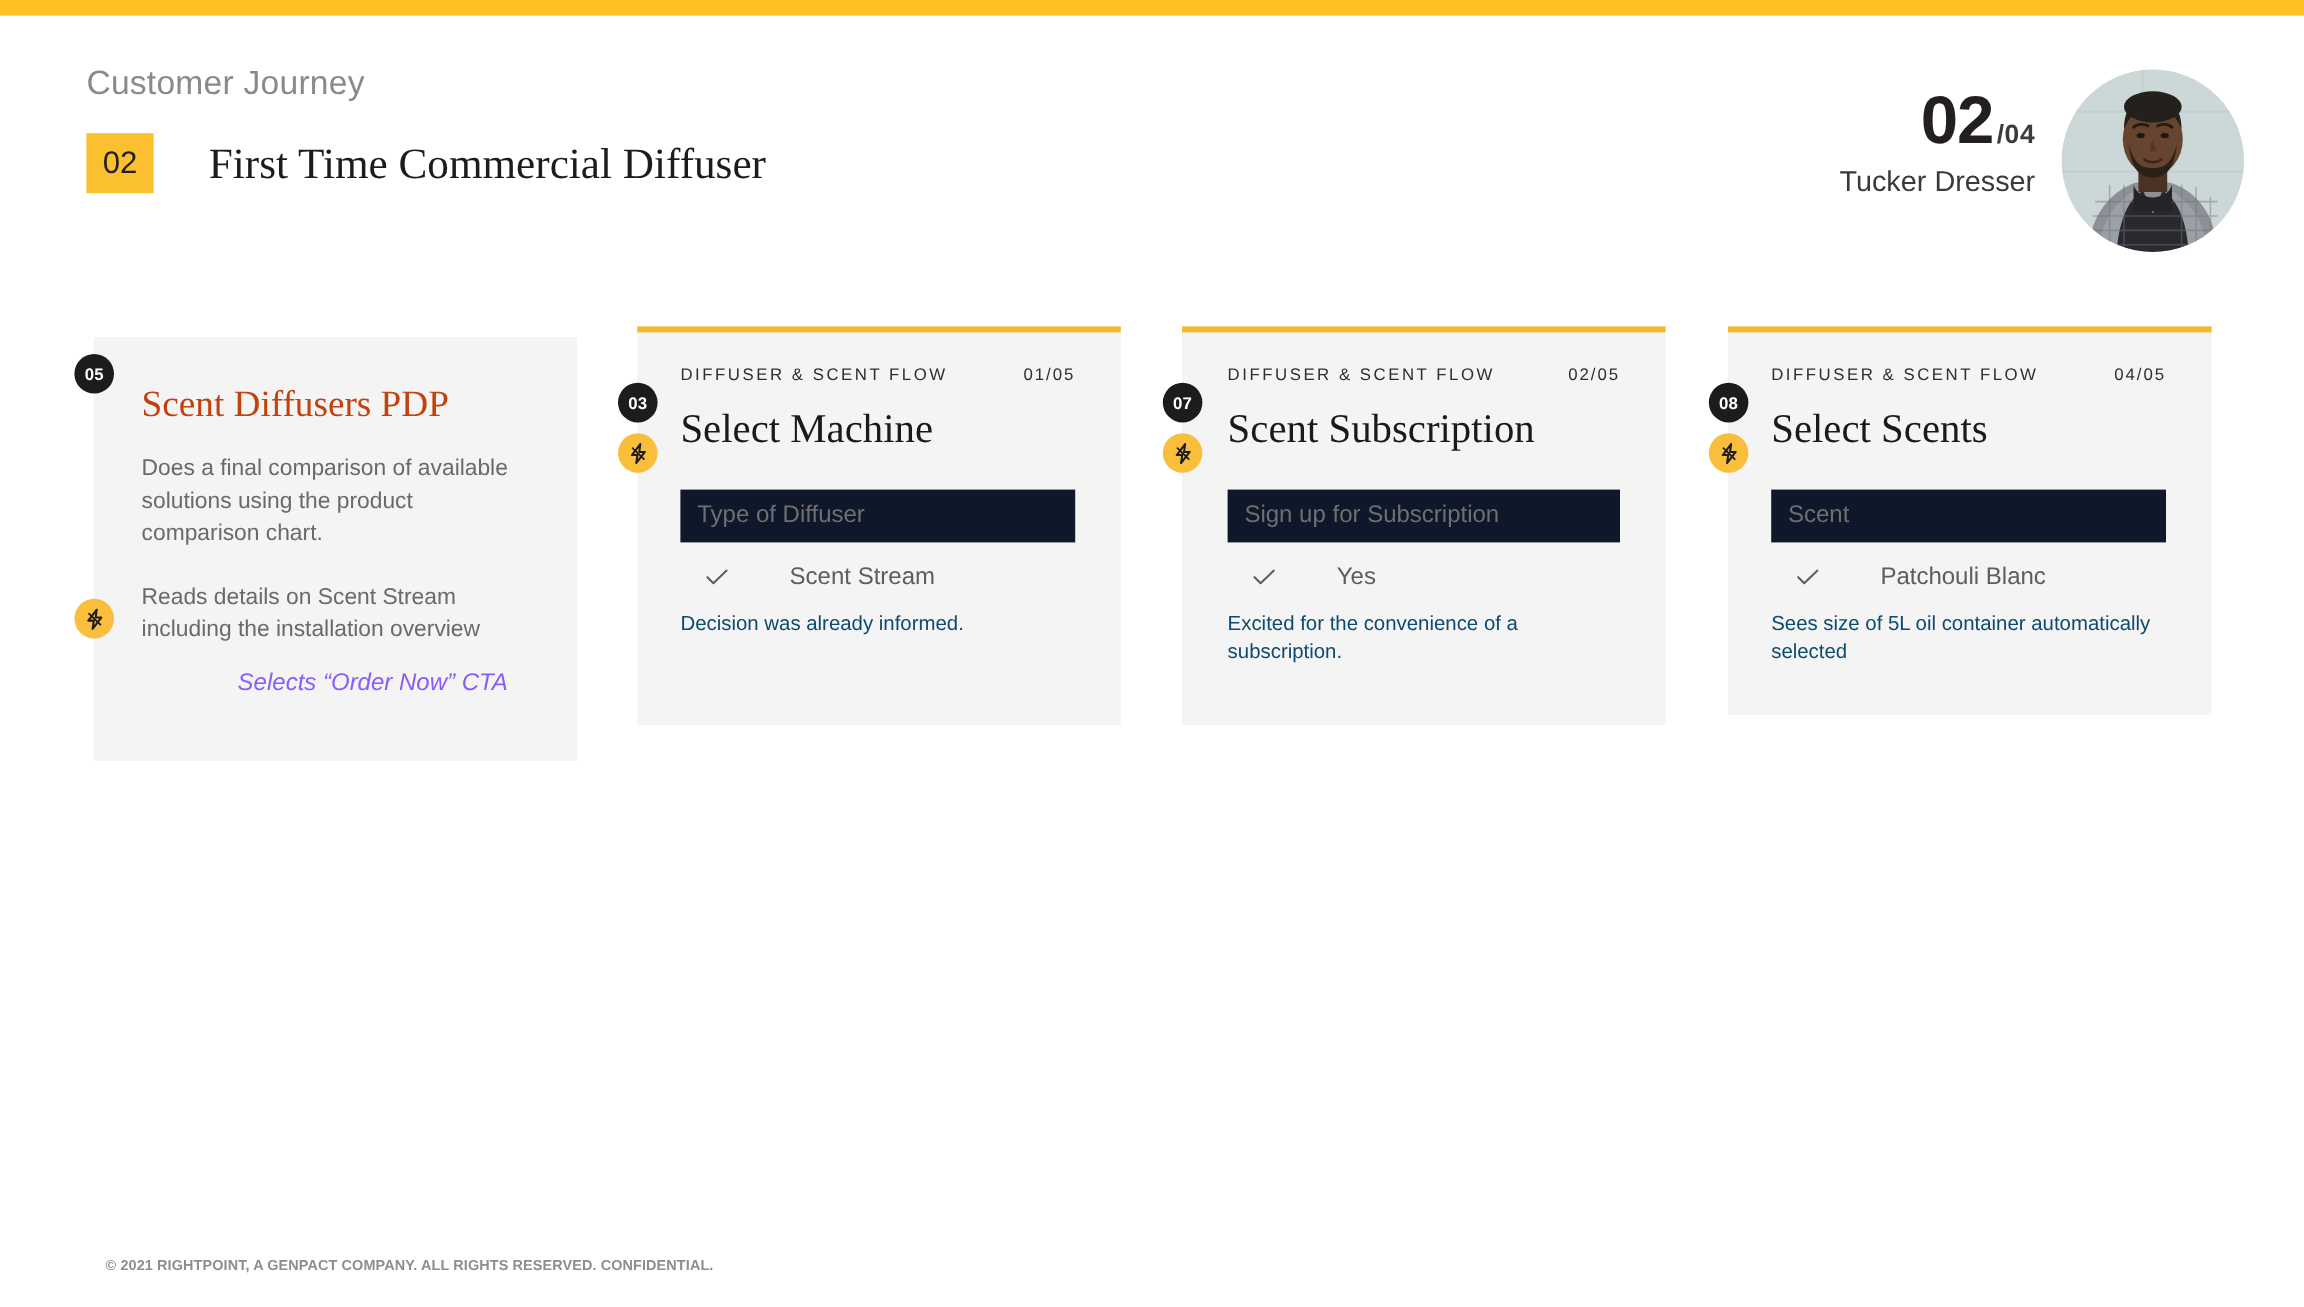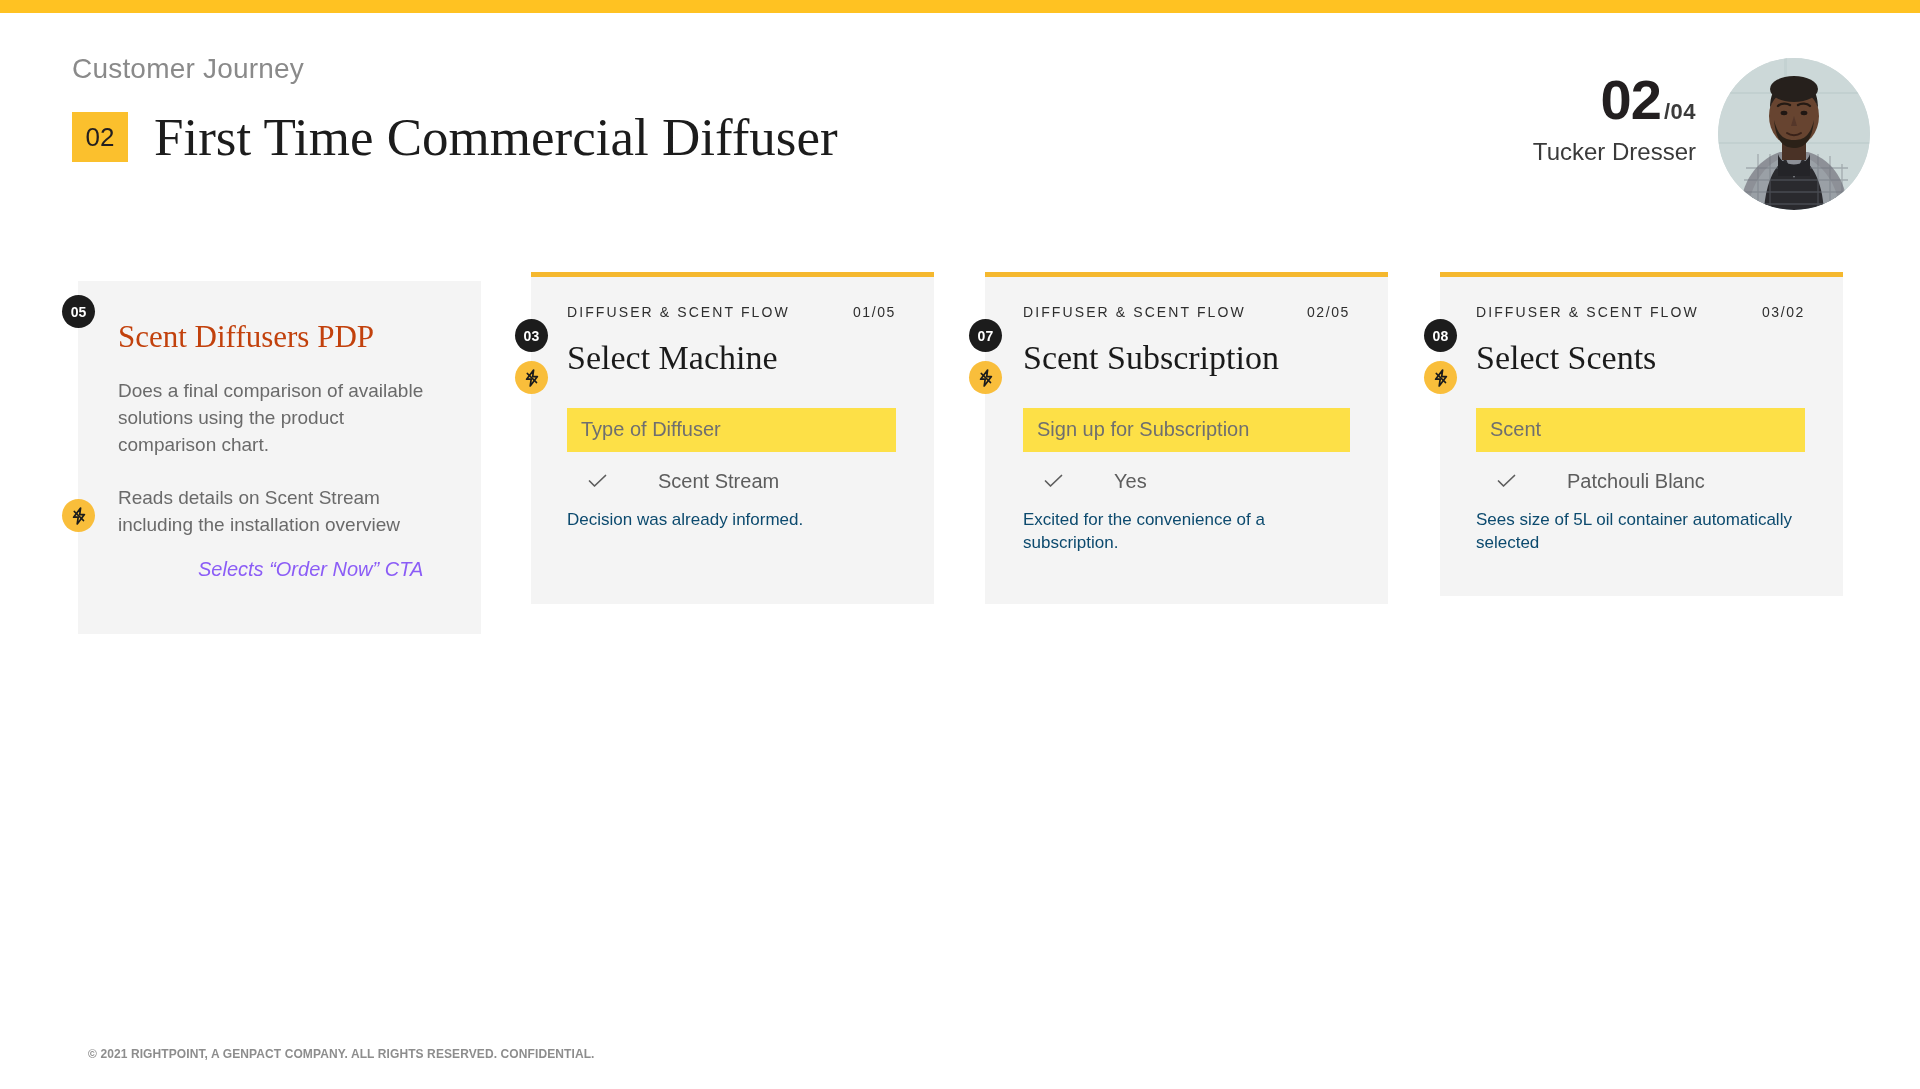--- a/index.html
+++ b/index.html
@@ -51,23 +51,23 @@
     font-size: 26px;
     display: flex;
     align-items: center;
     justify-content: center;
     font-family: "Liberation Sans", sans-serif;
     font-weight: 400;
     flex: 0 0 auto;
   }
   .title-text {
     font-family: "Liberation Serif", serif;
-    font-size: 53px;
+    font-size: 36px;
     color: #1c1c1c;
-    margin-left: 26px;
+    margin-left: 46px;
     line-height: 1;
     white-space: nowrap;
   }
 
   
   .header-right {
     position: absolute;
     top: 58px;
     right: 50px;
     display: flex;
@@ -207,21 +207,21 @@
 
   .card-title {
     font-family: "Liberation Serif", serif;
     font-size: 34px;
     color: #1a1a1a;
     line-height: 1.05;
     margin-top: 20px;
   }
 
   .field-box {
-    background: #fde047;
+    background: #0f172a;
     height: 44px;
     display: flex;
     align-items: center;
     padding-left: 14px;
     font-size: 20px;
     color: #6f6f6f;
     margin-top: 32px;
   }
 
   .check-row {
@@ -427,21 +427,21 @@
       <div class="step-badge">08</div>
       <div class="bolt-badge">
         <svg width="16" height="18" viewBox="0 0 16 18">
           <path d="M9.6 1 L2.6 10.2 H7.2 L6.2 17 L13.4 7.6 H8.7 Z" fill="none" stroke="#1c1c1c" stroke-width="1.7" stroke-linejoin="round"></path>
           <path d="M3.2 4.4 L12.6 13.6" stroke="#1c1c1c" stroke-width="1.5" stroke-linecap="round"></path>
         </svg>
       </div>
     </div>
     <div class="card-meta">
       <span>DIFFUSER &amp; SCENT FLOW</span>
-      <span class="meta-count">03/02</span>
+      <span class="meta-count">04/05</span>
     </div>
     <div class="card-title">Select Scents</div>
     <div class="field-box">Scent</div>
     <div class="check-row">
       <span class="tick">
         <svg width="19" height="14" viewBox="0 0 19 14">
           <path d="M1.5 7 L6.5 12 L17.5 1.5" fill="none" stroke="#5d5d5d" stroke-width="1.7" stroke-linecap="round" stroke-linejoin="round"></path>
         </svg>
       </span>
       <span>Patchouli Blanc</span>

